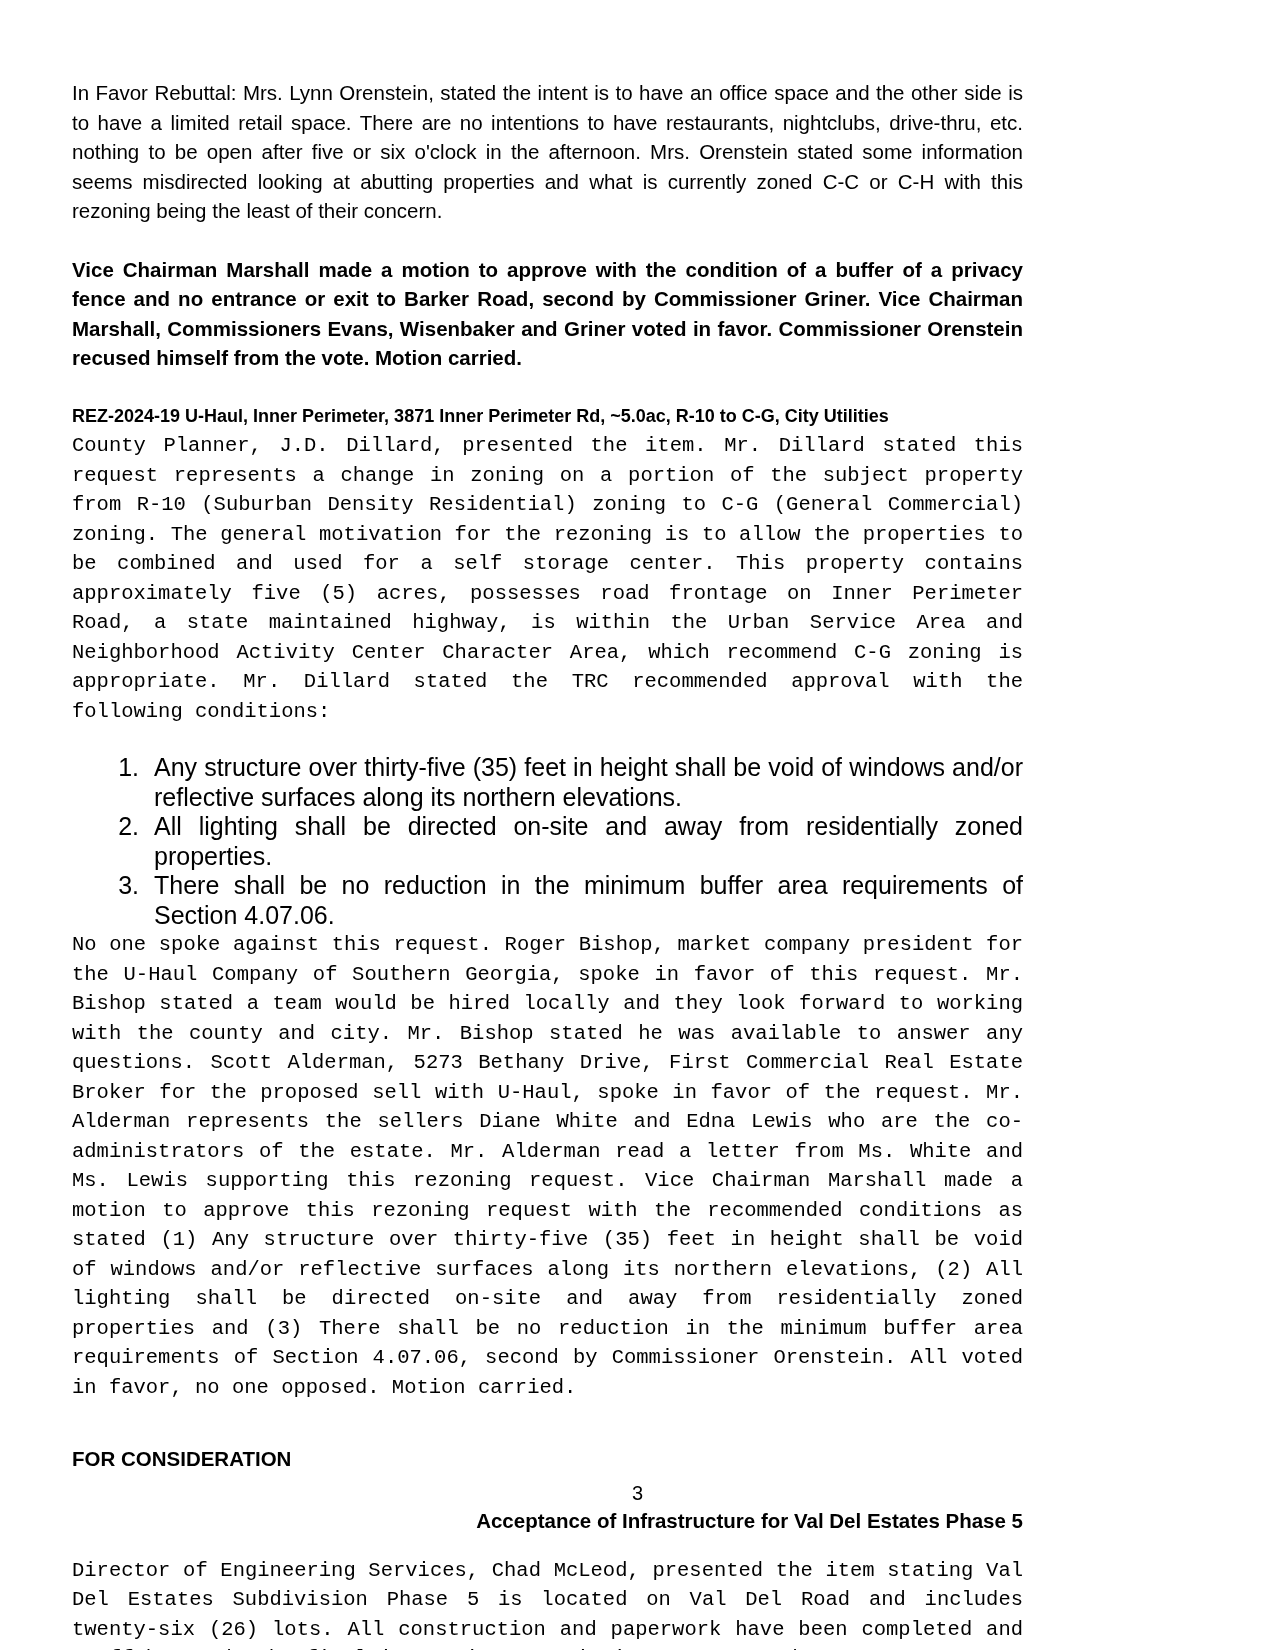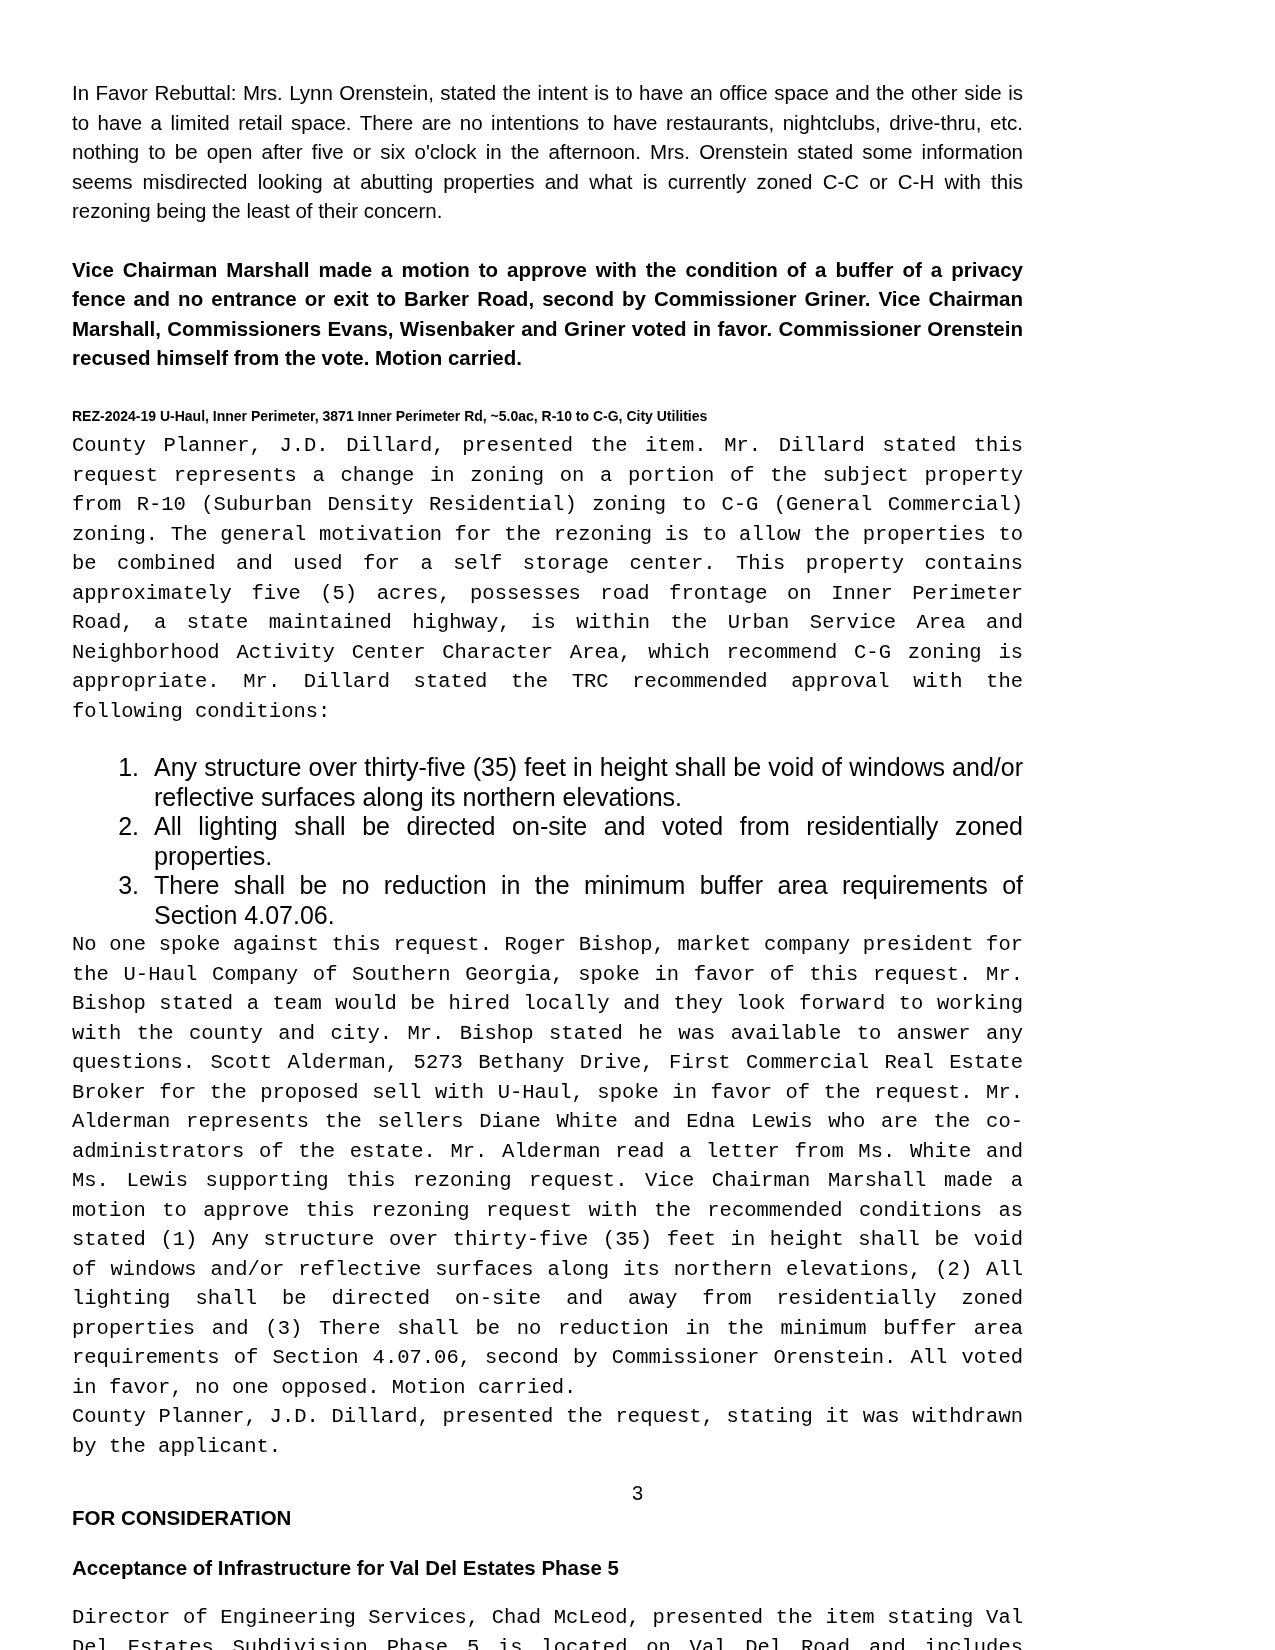--- a/index.html
+++ b/index.html
@@ -31,21 +31,21 @@
   }
   .para.spaced {
     margin-top: 29px;
     font-weight: bold;
   }
   .para.tight {
     margin-top: 0;
     font-family: Liberation Mono, monospace;
   }
   .heading {
-    font-size: 14px;
+    font-size: 18px;
     line-height: 29.5px;
     font-weight: bold;
     text-align: left;
     margin: 29px 0 0 0;
   }
   ol.conditions {
     margin: 27px 0 0 0;
     padding-left: 74px;
     font-size: 25px;
     line-height: 29.5px;
@@ -55,21 +55,22 @@
     padding-left: 8px;
     margin-bottom: 0;
   }
   .section-title {
     font-size: 20.5px;
     line-height: 29.5px;
     font-weight: bold;
     margin-top: 42px;
   }
   .section-title.sub {
-    margin-top: 20px;
+    margin-top: 32px;
+    text-align: right;
   }
   .pagenum {
     position: absolute;
     bottom: 145px;
     left: 0;
     width: 1275px;
     text-align: center;
     font-size: 20px;
     font-family: "Liberation Sans", sans-serif;
   }
@@ -85,29 +86,28 @@
   <p class="para">In Favor Rebuttal: Mrs. Lynn Orenstein, stated the intent is to have an office space and the other side is to have a limited retail space.  There are no intentions to have restaurants, nightclubs, drive-thru, etc. nothing to be open after five or six o'clock in the afternoon. Mrs. Orenstein stated some information seems misdirected looking at abutting properties and what is currently zoned C-C or C-H with this rezoning being the least of their concern.</p>
 
   <p class="para spaced">Vice Chairman Marshall made a motion to approve with the condition of a buffer of a privacy fence and no entrance or exit to Barker Road, second by Commissioner Griner.  Vice Chairman Marshall, Commissioners Evans, Wisenbaker and Griner voted in favor.  Commissioner Orenstein recused himself from the vote.  Motion carried.</p>
 
   <p class="heading">REZ-2024-19 U-Haul, Inner Perimeter, 3871 Inner Perimeter Rd, ~5.0ac, R-10 to C-G, City Utilities</p>
 
   <p class="para tight">County Planner, J.D. Dillard, presented the item.  Mr. Dillard stated this request represents a change in zoning on a portion of the subject property from R-10 (Suburban Density Residential) zoning to C-G (General Commercial) zoning.  The general motivation for the rezoning is to allow the properties to be combined and used for a self storage center.  This property contains approximately five (5) acres, possesses road frontage on Inner Perimeter Road, a state maintained highway, is within the Urban Service Area and Neighborhood Activity Center Character Area, which recommend C-G zoning is appropriate.  Mr. Dillard stated the TRC recommended approval with the following conditions:</p>
 
   <ol class="conditions">
     <li>Any structure over thirty-five (35) feet in height shall be void of windows and/or reflective surfaces along its northern elevations.</li>
-    <li>All lighting shall be directed on-site and voted from residentially zoned properties.</li>
+    <li>All lighting shall be directed on-site and away from residentially zoned properties.</li>
     <li>There shall be no reduction in the minimum buffer area requirements of Section 4.07.06.</li>
   </ol>
 
 
   <p class="para tight">No one spoke against this request. Roger Bishop, market company president for the U-Haul Company of Southern Georgia, spoke in favor of this request.  Mr. Bishop stated a team would be hired locally and they look forward to working with the county and city. Mr. Bishop stated he was available to answer any questions. Scott Alderman, 5273 Bethany Drive, First Commercial Real Estate Broker for the proposed sell with U-Haul, spoke in favor of the request. Mr. Alderman represents the sellers Diane White and Edna Lewis who are the co-administrators of the estate.  Mr. Alderman read a letter from Ms. White and Ms. Lewis supporting this rezoning request.  Vice Chairman Marshall made a motion to approve this rezoning request with the recommended conditions as stated (1) Any structure over thirty-five (35) feet in height shall be void of windows and/or reflective surfaces along its northern elevations, (2)  All lighting shall be directed on-site and away from residentially zoned properties and (3) There shall be no reduction in the minimum buffer area requirements of Section 4.07.06, second by Commissioner Orenstein.  All voted in favor, no one opposed.  Motion carried.</p>
 
 
-  <p class="para tight">County Planner, J.D. Dillard, presented the request, stating it was withdrawn by the applicant.</p>
 
   <p class="section-title">FOR CONSIDERATION</p>
 
   <p class="section-title sub">Acceptance of Infrastructure for Val Del Estates Phase 5</p>
 
   <p class="para tight">Director of Engineering Services, Chad McLeod, presented the item stating Val Del Estates Subdivision Phase 5 is located on Val Del Road and includes twenty-six (26) lots.  All construction and paperwork have been completed and staff has made the final inspection. Commissioner Evans made</p>
 
   <div class="pagenum">3</div>
 
 </div>

